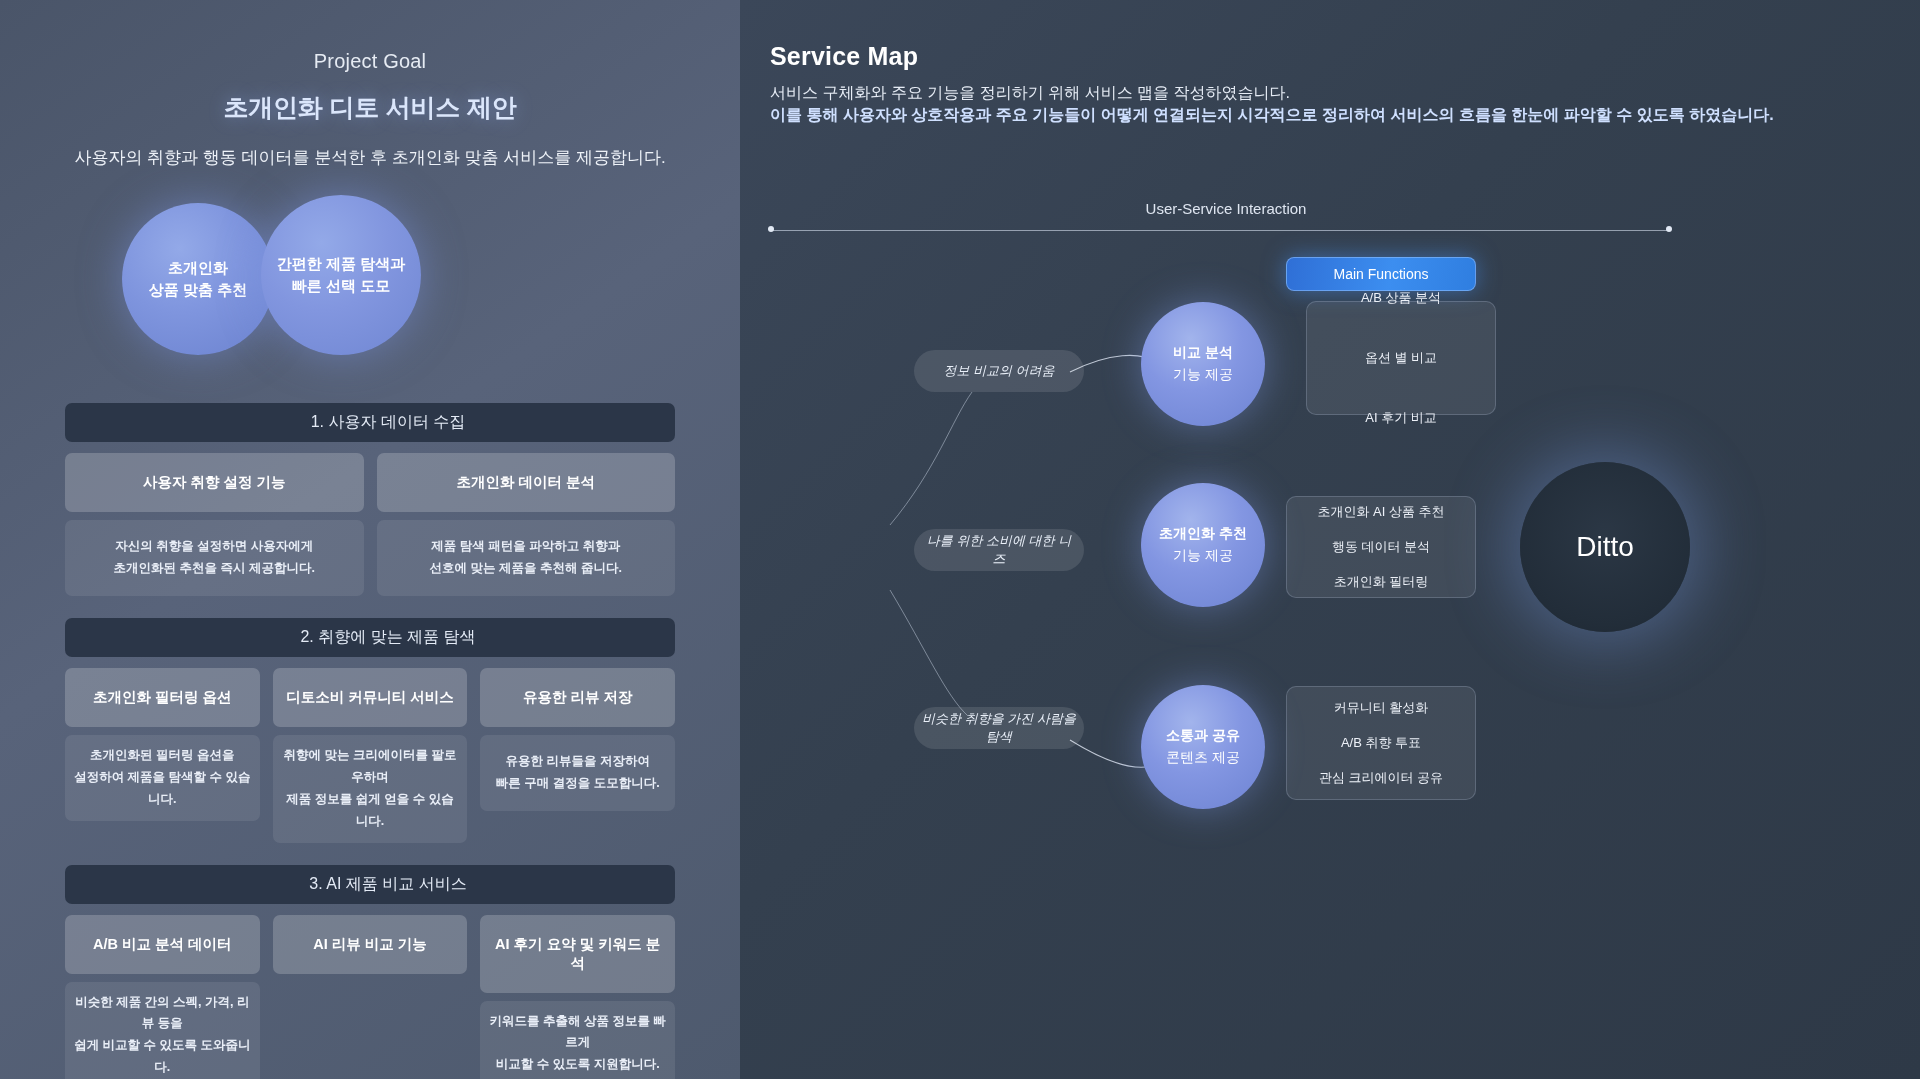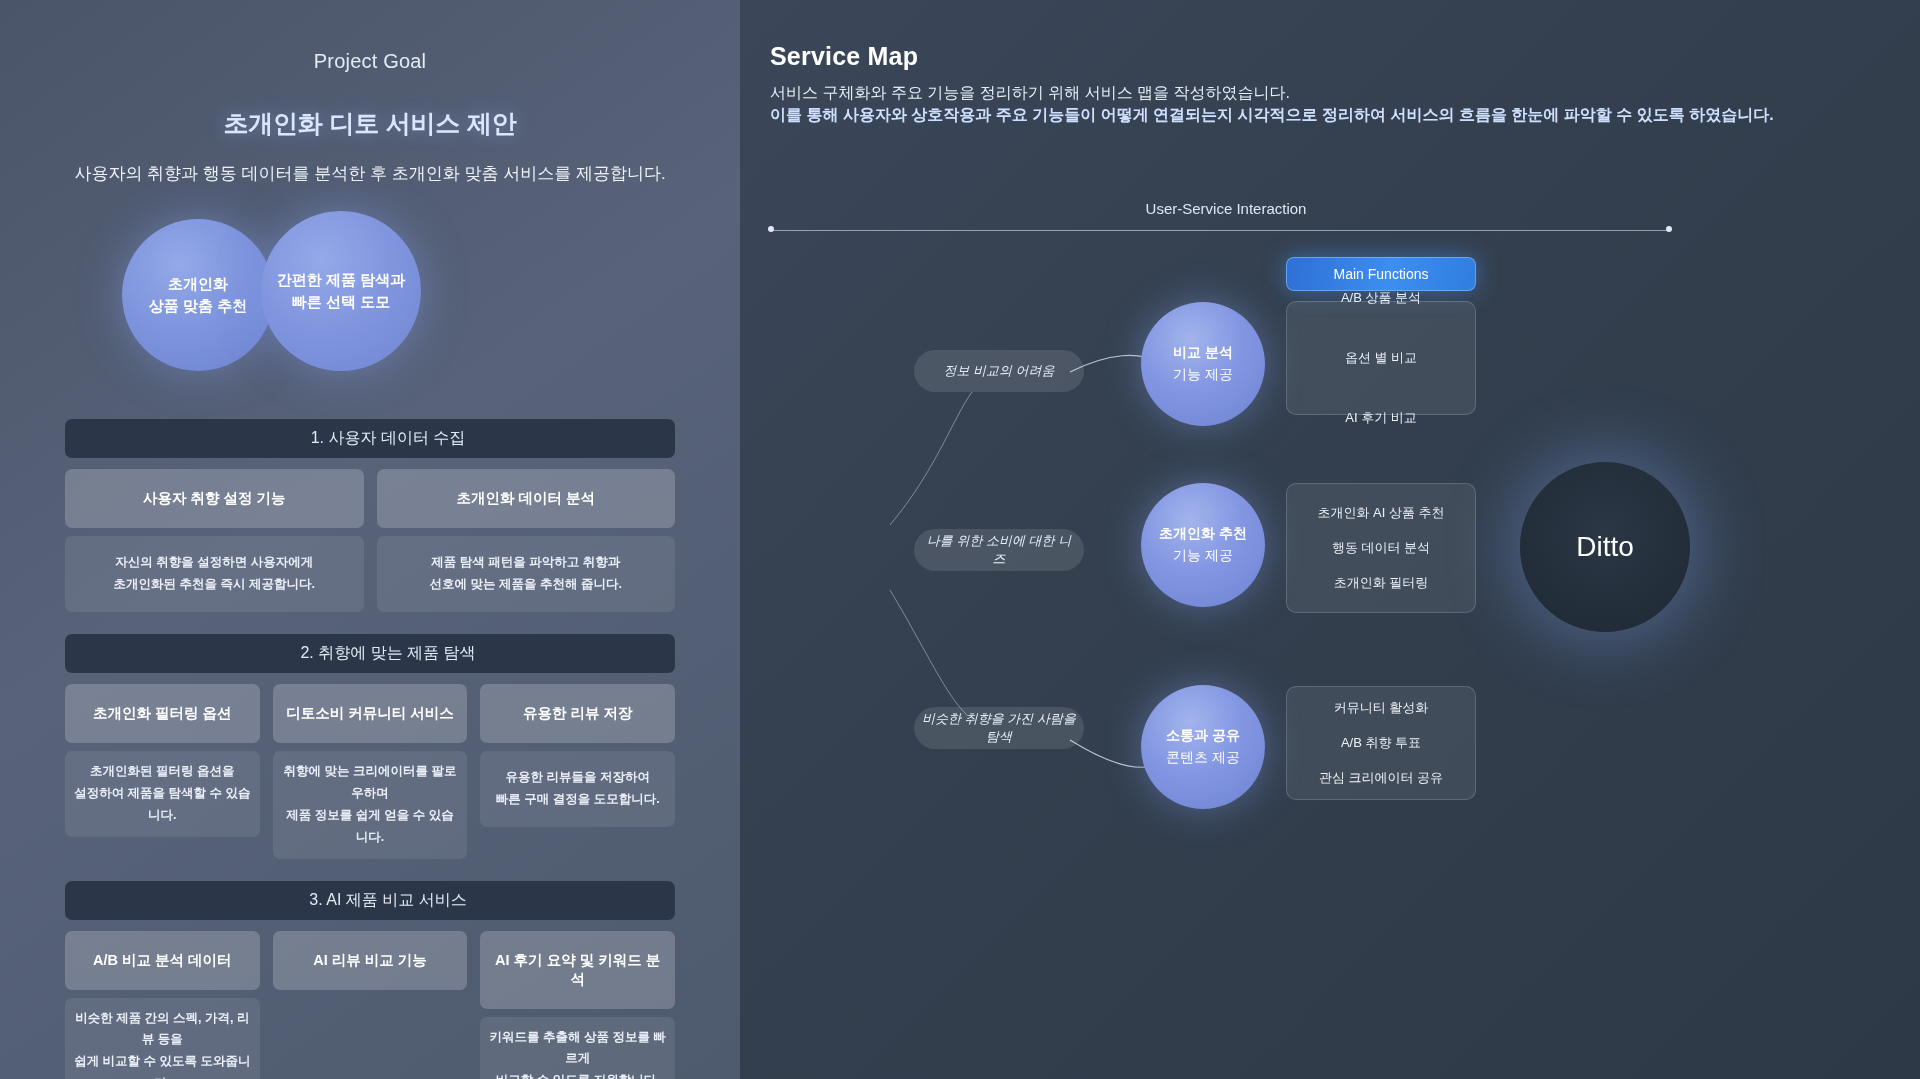--- a/index.html
+++ b/index.html
@@ -20,21 +20,21 @@
     flex:0 0 740px;
   }
   .left-inner { position:relative; width:740px; padding:0 65px; z-index:3; }
 
   .pg-eyebrow {
     text-align:center; font-size:20px; color:#e6ebf3; font-weight:400;
     margin-top:50px; letter-spacing:.2px;
   }
   .pg-title {
     text-align:center; font-size:25px; font-weight:700; color:#dbe6fb;
-    margin-top:34px; letter-spacing:-.2px;
+    margin-top:18px; letter-spacing:-.2px;
     text-shadow:0 0 18px rgba(150,180,255,.45);
   }
   .pg-sub {
     text-align:center; font-size:17px; color:#eef2f8; font-weight:400;
     margin-top:22px;
   }
 
   
   .circle-row { position:relative; height:178px; margin-top:34px; }
   .goal-circle {
@@ -169,22 +169,22 @@
 
   
   .feat-box {
     position:absolute; width:190px; border-radius:10px;
     background:rgba(255,255,255,.075);
     border:1px solid rgba(200,215,240,.22);
     display:flex; flex-direction:column; align-items:center; justify-content:center;
     gap:17px; padding:20px 10px;
     font-size:13px; color:#edf1f8;
   }
-  .feat-box.b1 { left:546px; top:301px; height:114px;gap:42px; }
-  .feat-box.b2 { left:546px; top:483px; height:130px; }
+  .feat-box.b1 { left:566px; top:301px; height:114px;gap:42px; }
+  .feat-box.b2 { left:546px; top:496px; height:102px; }
   .feat-box.b3 { left:546px; top:686px; height:114px; }
 
   svg.connectors { position:absolute; left:0; top:0; width:100%; height:100%; pointer-events:none; }
 </style>
 </head>
 <body>
 
 <div class="stage">
 
   <div class="left-panel">

